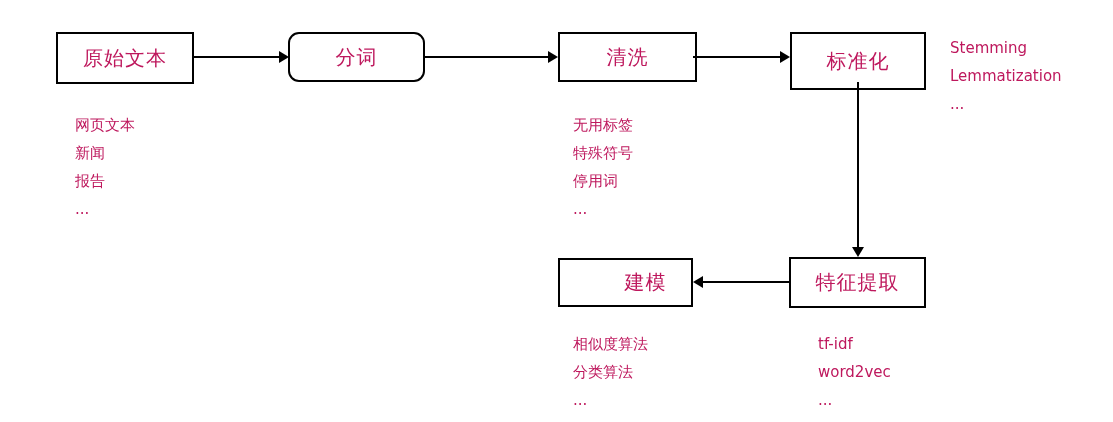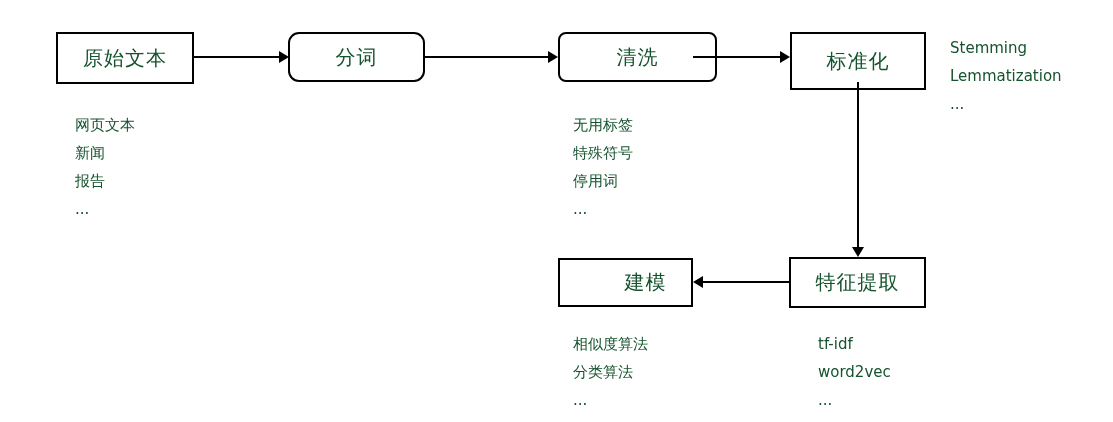--- a/index.html
+++ b/index.html
@@ -1,18 +1,18 @@
 <!DOCTYPE html>
 <html><head>
 <meta charset="utf-8">
 <style>
   html,body{margin:0;padding:0;background:#ffffff;}
   .canvas{
     position:relative;width:1113px;height:422px;background:#ffffff;
-    font-family:"DejaVu Sans","Liberation Sans",sans-serif;color:#14532d;overflow:hidden;
+    font-family:"DejaVu Sans","Liberation Sans",sans-serif;color:#be185d;overflow:hidden;
   }
   .box{
     position:absolute;box-sizing:border-box;border:2px solid #000000;background:#ffffff;
     display:flex;align-items:center;justify-content:center;
     font-size:20px;letter-spacing:1px;
   }
   .note{position:absolute;font-size:15px;line-height:28px;white-space:nowrap;}
   .note .line{display:block;}
   .hline{position:absolute;height:2px;background:#000000;}
   .vline{position:absolute;width:2px;background:#000000;}
@@ -27,21 +27,21 @@
 <div class="canvas">
 
   <div class="box" style="left:56px;top:32px;width:138px;height:52px;">
     <span>原始文本</span>
   </div>
 
   <div class="box" style="left:288px;top:32px;width:137px;height:50px;border-radius:11px;">
     <span>分词</span>
   </div>
 
-  <div class="box" style="left:558px;top:32px;width:159px;height:50px;border-radius:8px;">
+  <div class="box" style="left:558px;top:32px;width:139px;height:50px;">
     <span>清洗</span>
   </div>
 
   <div class="box" style="left:790px;top:32px;width:136px;height:58px;">
     <span>标准化</span>
   </div>
 
   <div class="box" style="left:558px;top:258px;width:135px;height:49px;padding-left:40px;">
     <span>建模</span>
   </div>

